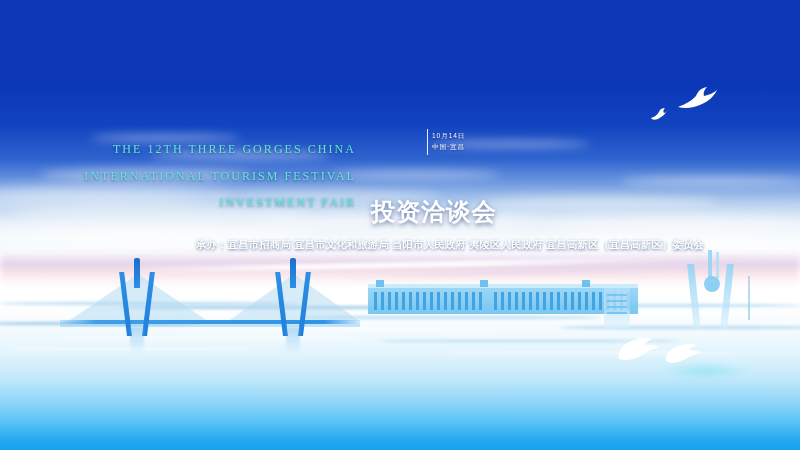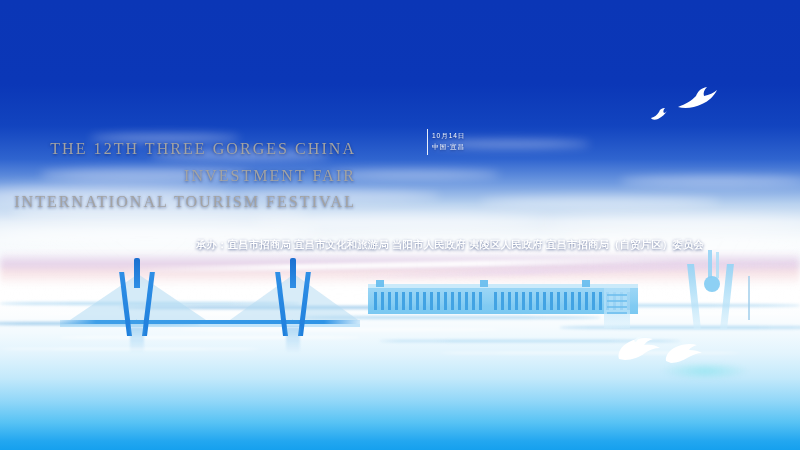--- a/index.html
+++ b/index.html
@@ -94,21 +94,21 @@
 
   
   .bird{position:absolute;}
   .bird svg{display:block;}
   .dolph{position:absolute;}
   .wake{position:absolute;background:radial-gradient(ellipse at center, rgba(120,225,235,.55), rgba(170,235,245,0) 70%);filter:blur(2px);}
 
   
   .en{position:absolute;left:0;top:136px;width:366px;text-align:right;
     font-family:"Liberation Serif","DejaVu Serif",serif;
-    color:#a3a3a3;font-size:16px;letter-spacing:2.05px;line-height:26.5px;
+    color:#5eead4;font-size:12px;letter-spacing:2.05px;line-height:26.5px;
     text-shadow:0 1px 3px rgba(0,20,80,.55);white-space:nowrap;}
   .en div{padding-right:10px;}
 
   .year{position:absolute;left:372px;top:126px;
     font-family:"Liberation Serif","DejaVu Serif",serif;
     font-weight:700;font-style:italic;color:#ffffff;font-size:25px;letter-spacing:.5px;
     text-shadow:0 1px 4px rgba(0,20,80,.5);}
   .ymeta{position:absolute;left:432px;top:131px;width:56px;
     font-size:6.6px;color:#ffffff;line-height:10.5px;letter-spacing:.9px;
     text-shadow:0 1px 2px rgba(0,20,80,.6);}
@@ -314,26 +314,27 @@
   </div>
   <div class="dolph" style="left:664px;top:342px;">
     <svg width="40" height="22" viewBox="0 0 40 22">
       <path d="M2 19 C1 14 5 8 12 5 C18 2 27 1 33 3 C29 4 26 6 25 8 C30 8 35 9 38 11 C33 11 29 13 25 15 C20 18 13 21 7 21 Z" fill="#ffffff"></path>
     </svg>
   </div>
   <div class="wake" style="left:660px;top:362px;width:90px;height:18px;"></div>
 
   <div class="en">
     <div>THE 12TH THREE GORGES CHINA</div>
+    <div>INTERNATIONAL TOURISM FESTIVAL</div>
     <div>INVESTMENT FAIR</div>
-    <div>INTERNATIONAL TOURISM FESTIVAL</div>
   </div>
 
   <div class="ybar"></div>
   <div class="ymeta">
     <div>10月14日</div>
     <div>中国·宜昌</div>
   </div>
 
-
-  <div class="org org2">承办：宜昌市招商局  宜昌市文化和旅游局  当阳市人民政府  夷陵区人民政府  宜昌市招商局（自贸片区）委员会</div>
+  <div class="cn2">投资洽谈会</div>
+
+  <div class="org org2">承办：宜昌市招商局  宜昌市文化和旅游局  当阳市人民政府  夷陵区人民政府  宜昌高新区（宜昌高新区）委员会</div>
 
 </div>
 
 </body></html>

